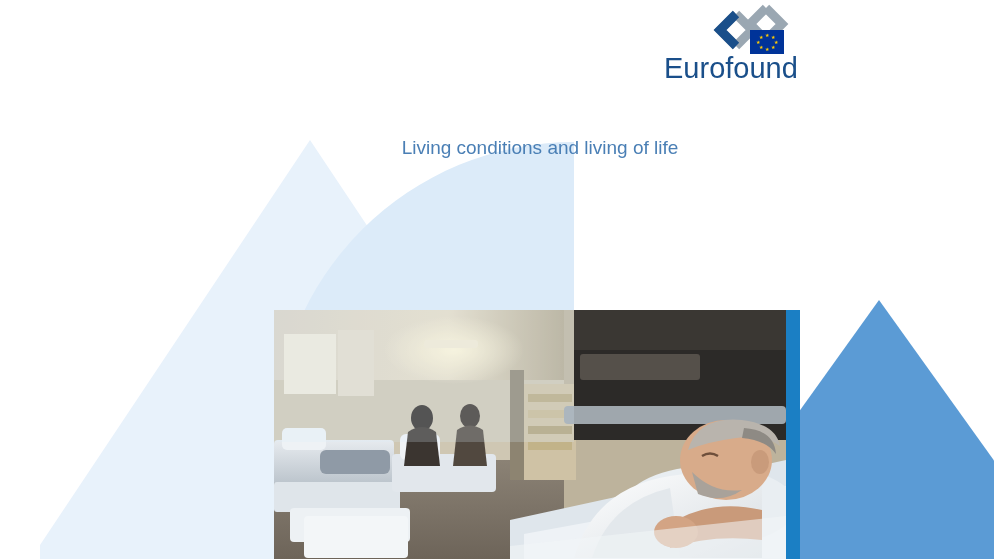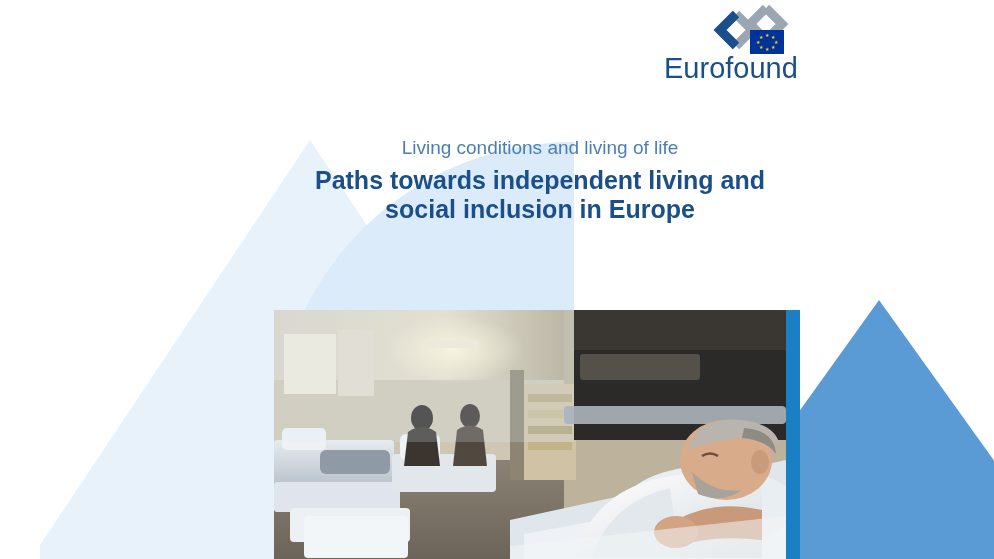--- a/index.html
+++ b/index.html
@@ -200,24 +200,20 @@
       <span class="star" style="left:15px; top:17px;">★</span>
       <span class="star" style="left:9px; top:15px;">★</span>
       <span class="star" style="left:6px; top:10px;">★</span>
       <span class="star" style="left:9px; top:5px;">★</span>
     </div>
     <div class="logo-word">Eurofound</div>
   </div>
 
   <div class="title-block">
     <p class="kicker">Living conditions and living of life</p>
-    <h1 class="main-title">
-      <span>Paths towards independent living and</span><br>
-      <span>social inclusion in Europe</span>
-    </h1>
   </div>
 
   <div class="photo">
     <svg width="512" height="249" viewBox="0 0 512 249" xmlns="http://www.w3.org/2000/svg" role="img">
       <defs>
         <linearGradient id="wallGrad" x1="0" y1="0" x2="0" y2="1">
           <gradient-stop></gradient-stop>
           <stop offset="0%" stop-color="#cfc5ae"></stop>
           <stop offset="100%" stop-color="#a79b86"></stop>
         </linearGradient>

